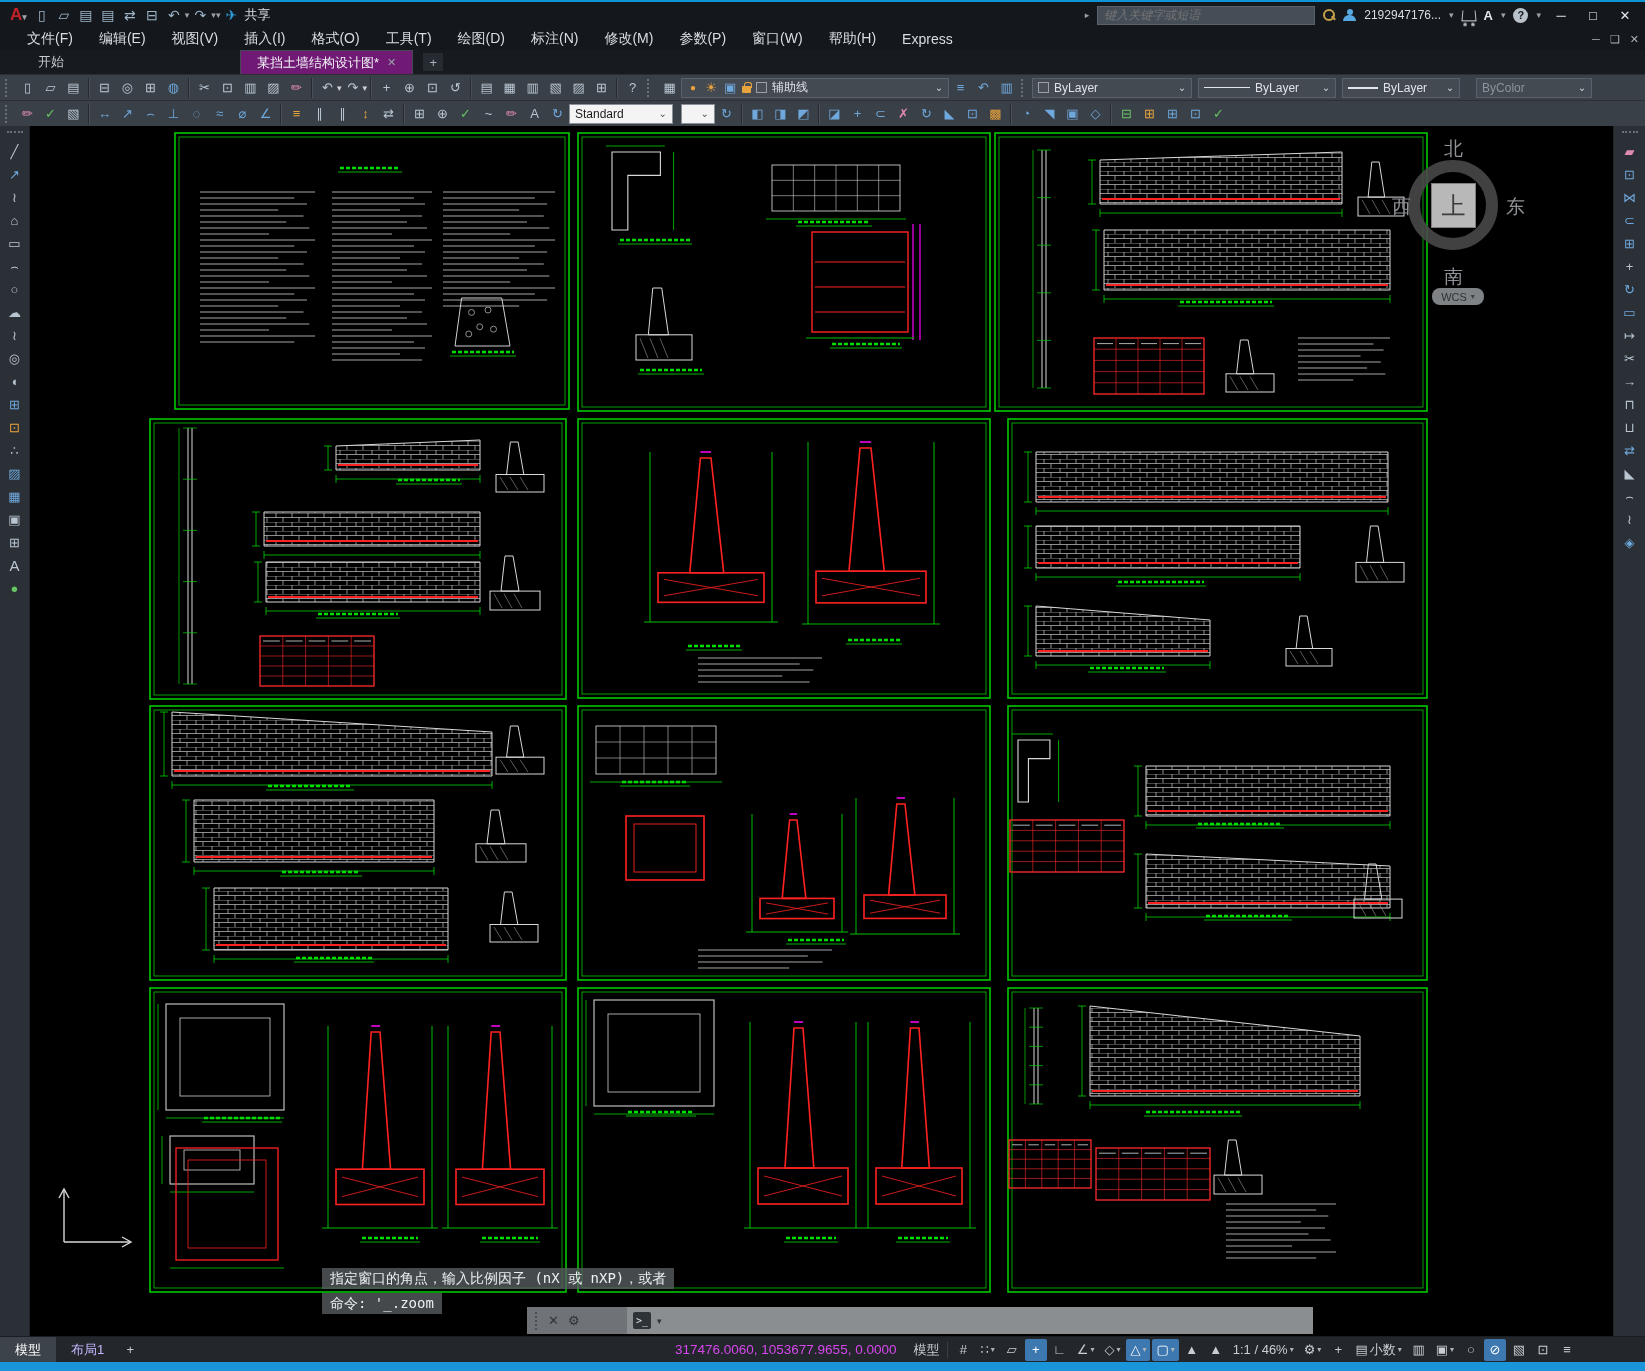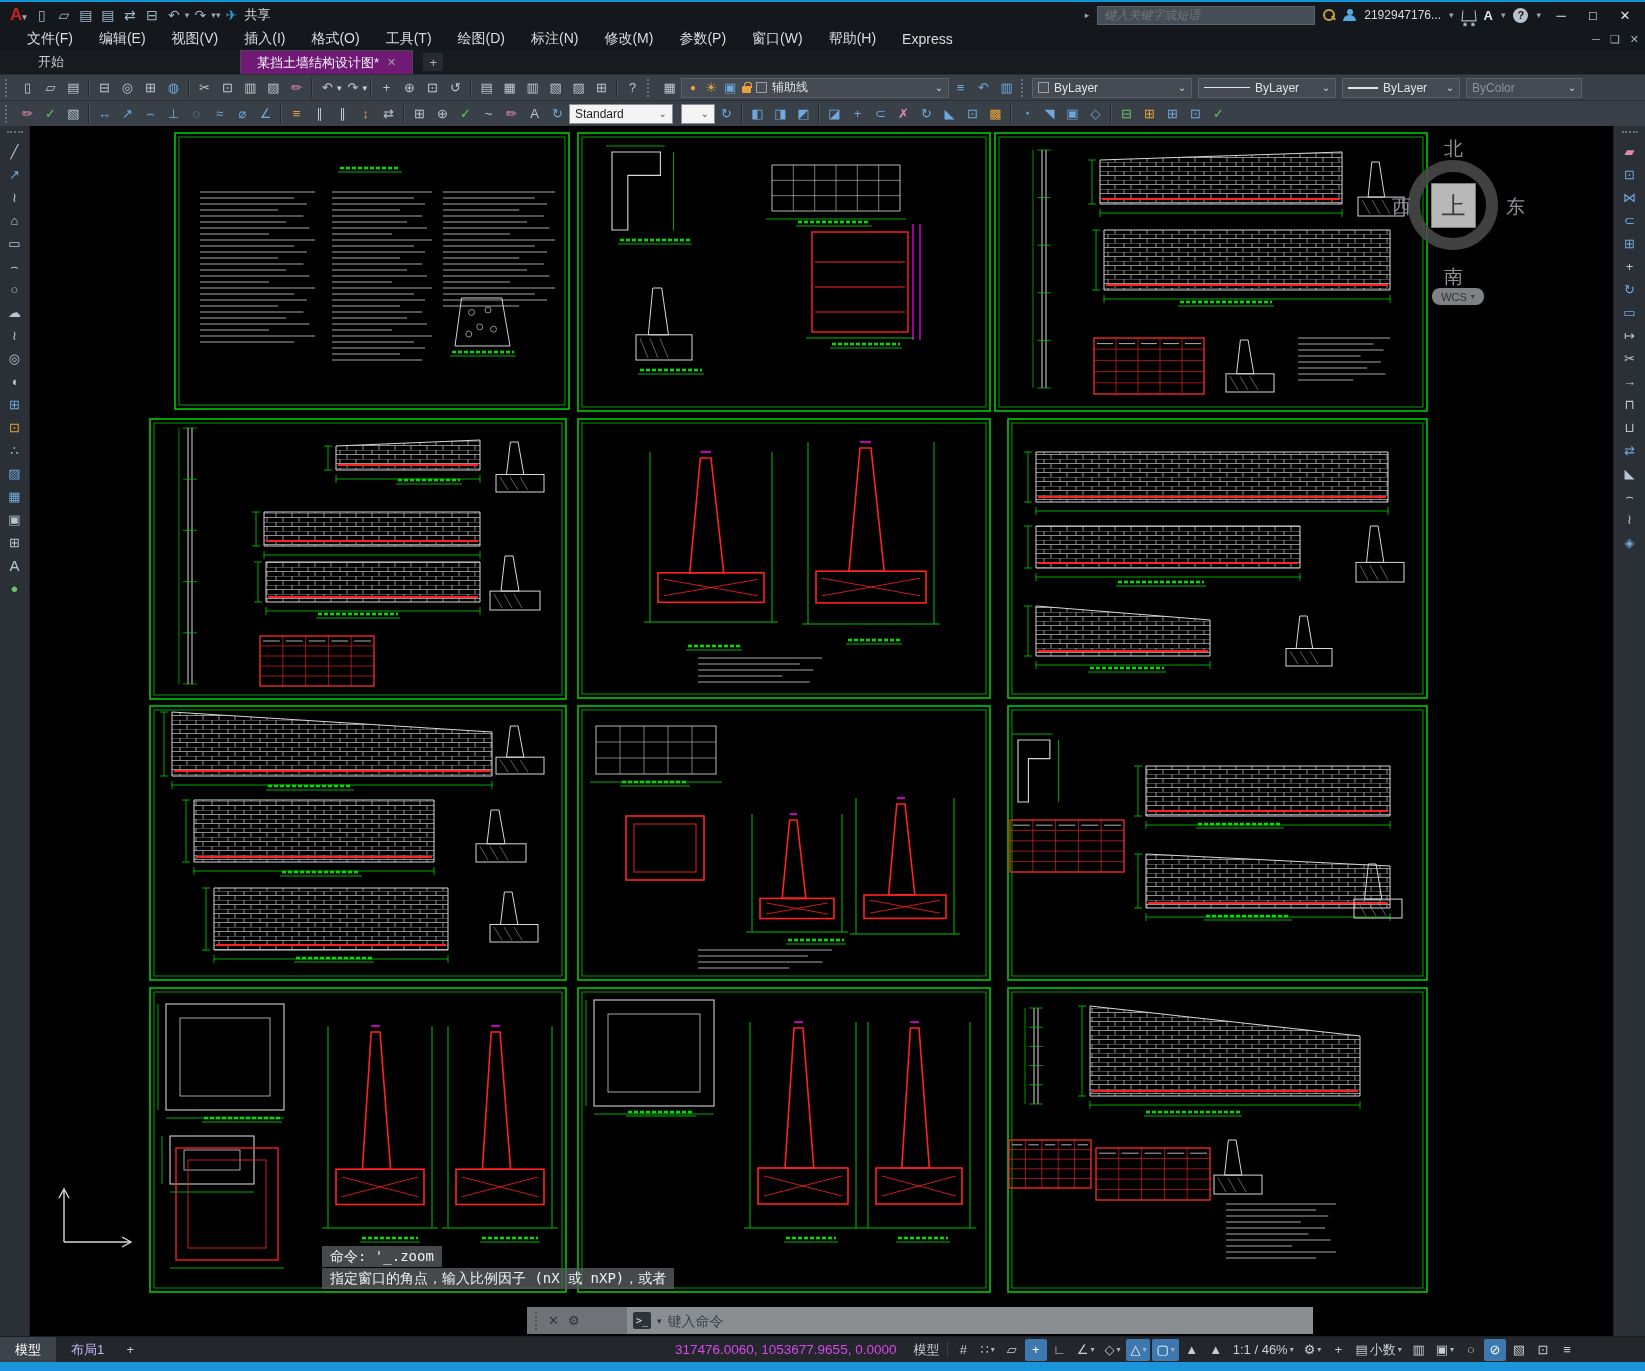--- a/index.html
+++ b/index.html
@@ -833,21 +833,21 @@
   <div class="combo" style="width:138px;margin-left:6px">
     <span class="ltline"></span>
     <span>ByLayer</span>
     <span class="cdd">⌄</span>
   </div>
   <div class="combo" style="width:118px;margin-left:6px">
     <span class="lwline"></span>
     <span>ByLayer</span>
     <span class="cdd">⌄</span>
   </div>
-  <div class="combo dim" style="width:116px;margin-left:6px">
+  <div class="combo dim" style="width:116px;margin-left:16px">
     <span>ByColor</span>
     <span class="cdd">⌄</span>
   </div>
 </div>
 
 <div class="tb tb2">
   <span class="grip"></span>
   <span class="i pink">✏</span>
   <span class="i green">✓</span>
   <span class="i">▧</span>
@@ -969,33 +969,32 @@
 
 <svg class="ucs" width="92" height="78">
   <g stroke="#d8d8d8" stroke-width="1.4" fill="none">
     <line x1="16" y1="8" x2="16" y2="60"></line>
         <line x1="16" y1="60" x2="82" y2="60"></line>
     <polyline points="11,16 16,7 21,16"></polyline>
         <polyline points="74,55 83,60 74,65"></polyline>
   </g>
 </svg>
 
-<div class="cmdrow" style="left:322px;top:1246px">命令:  '_.zoom</div>
+<div class="cmdrow" style="left:322px;top:1293px">命令:  '_.zoom</div>
 <div class="cmdrow" style="left:322px;top:1268px">指定窗口的角点，输入比例因子 (nX 或 nXP)，或者</div>
 
 <div class="cmdbar">
   <div class="cmdbar-left">
     <span class="vgrip"></span>
     <span>✕</span>
     <span>⚙</span>
   </div>
   <div class="cmdbar-main">
     <span class="prompt-box">&gt;_</span>
     <span class="dd" style="color:#2e3338">▾</span>
-    <input class="cmd-input" placeholder="键入命令" style="">
   </div>
 </div>
 
 <div class="statusbar">
   <span class="sb-tab active">模型</span>
   <span class="sb-tab">布局1</span>
   <span class="sb-plus">+</span>
   <span class="coords">317476.0060, 1053677.9655, 0.0000</span>
   <span class="sbtn">模型</span>
   <span class="sb-sep"></span>

